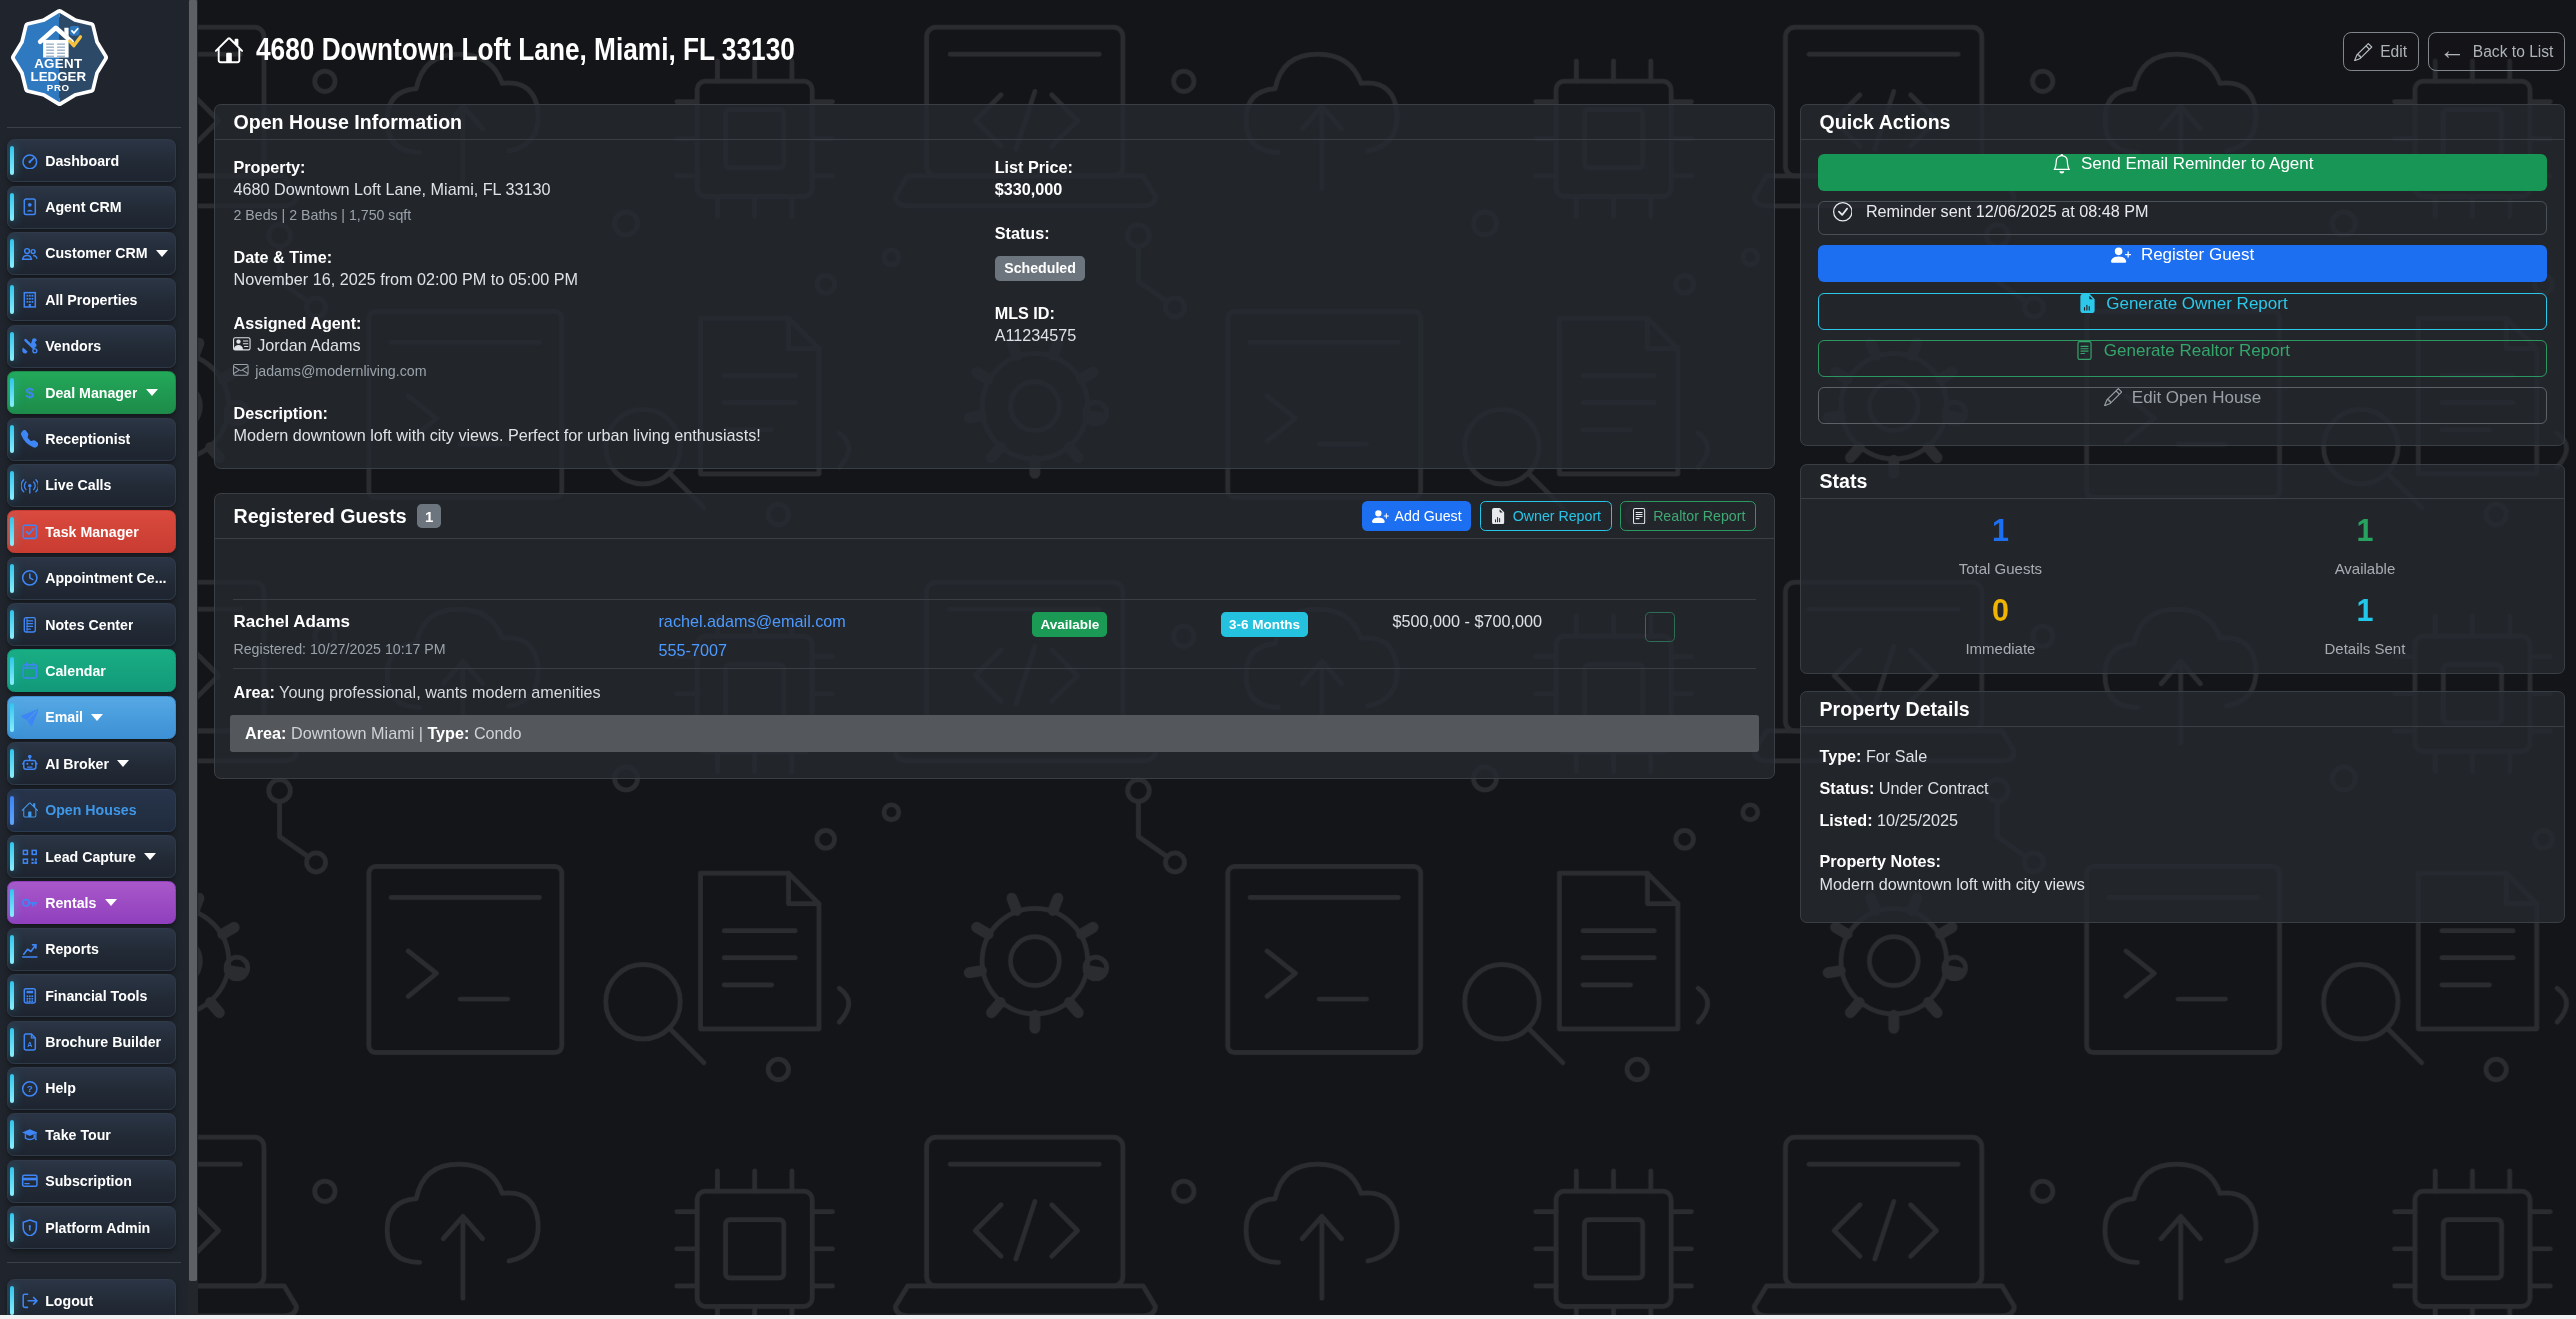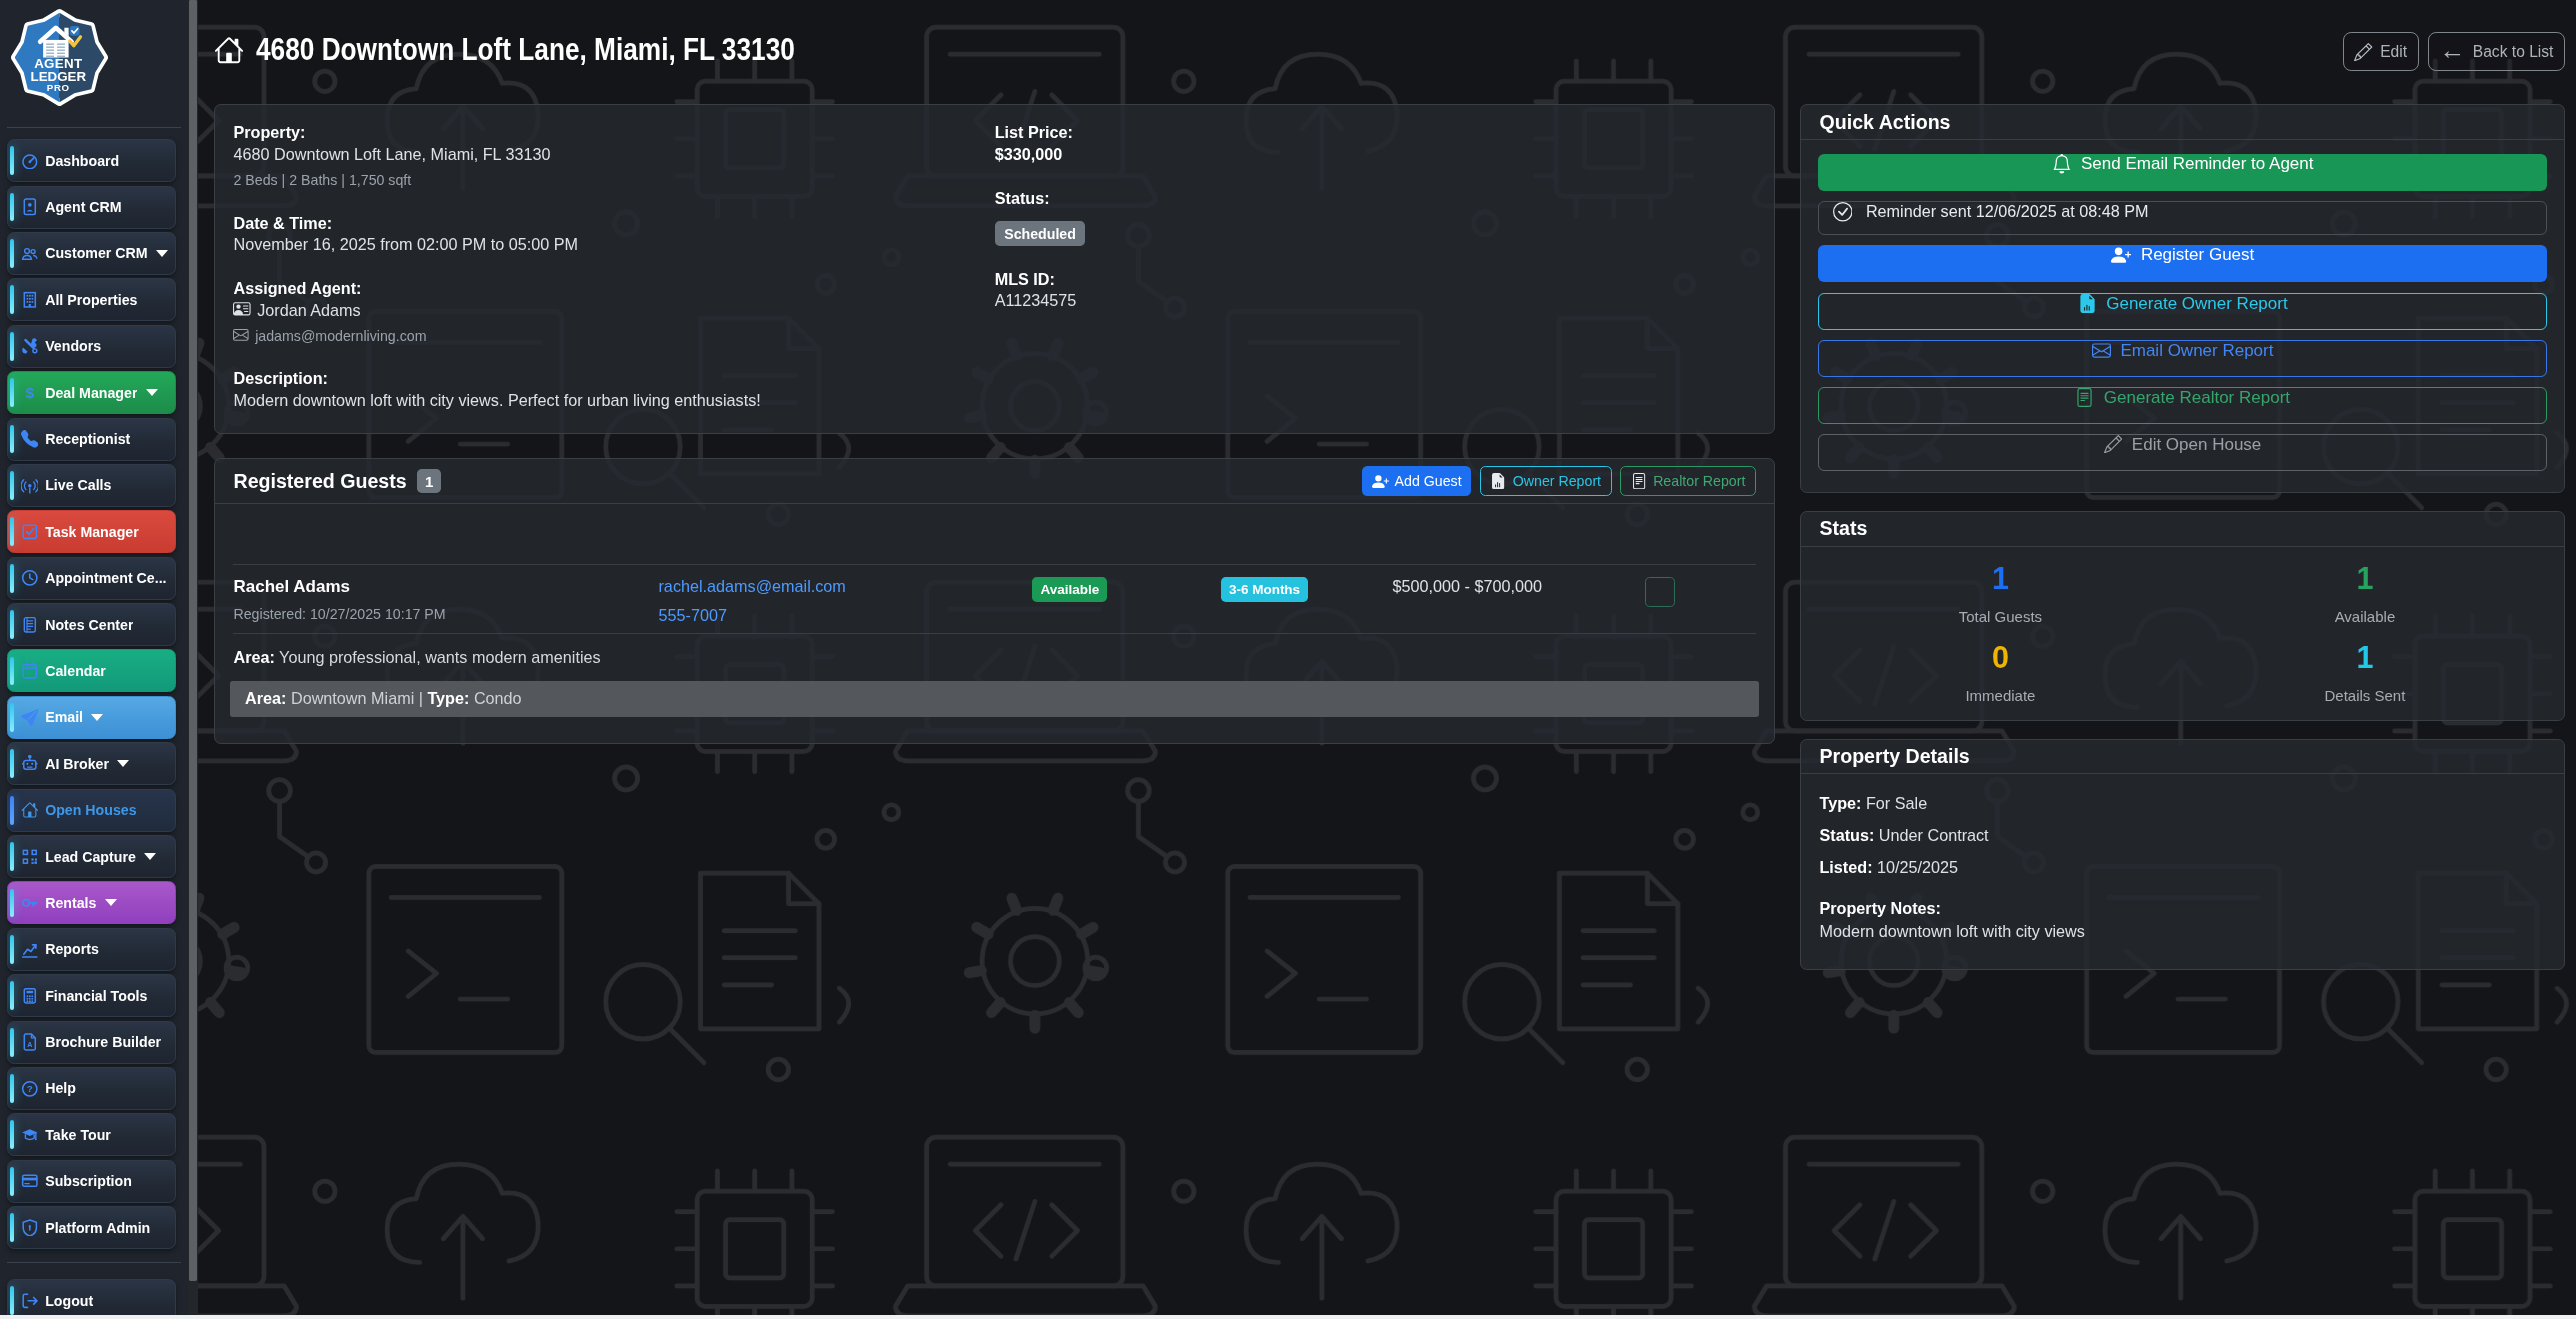--- a/index.html
+++ b/index.html
@@ -466,20 +466,23 @@
       <div class="obtn"><svg width="18.3" height="18.3" viewBox="0 0 16 16" fill="#b9bfc6">
             <path d="M12.146.146a.5.5 0 0 1 .708 0l3 3a.5.5 0 0 1 0 .708l-10 10a.5.5 0 0 1-.168.11l-5 2a.5.5 0 0 1-.65-.65l2-5a.5.5 0 0 1 .11-.168l10-10zM11.207 2.5 13.5 4.793 14.793 3.5 12.5 1.207 11.207 2.5zm1.586 3L10.5 3.207 4 9.707V10h.5a.5.5 0 0 1 .5.5v.5h.5a.5.5 0 0 1 .5.5v.5h.293l6.5-6.5zm-9.761 5.175-.106.106-1.528 3.821 3.821-1.528.106-.106A.5.5 0 0 1 5 12.5V12h-.5a.5.5 0 0 1-.5-.5V11h-.5a.5.5 0 0 1-.468-.325z"></path>
           </svg>Edit</div>
       <div class="obtn"><span style="font-size:26px;line-height:1;position:relative;top:-2px;">←</span>Back to List</div>
     </div>
   </div>
 
   <div id="cols">
     <div id="leftcol">
       <div class="card" id="ohcard">
+        <div class="card-h">
+            <h5>Open House Information</h5>
+          </div>
         <div class="card-b">
           <div class="ohrow">
             <div class="ohcol">
               <div class="blk">
                 <div class="lab">Property:</div>
                 <div class="val">4680 Downtown Loft Lane, Miami, FL 33130</div>
                 <div class="muted">2 Beds | 2 Baths | 1,750 sqft</div>
               </div>
               <div class="blk">
                 <div class="lab">Date &amp; Time:</div>
@@ -570,23 +573,20 @@
               </svg>
               <span style="margin-left:4.1px;">Reminder sent 12/06/2025 at 08:48 PM</span>
             </div>
           <div class="qbtn q-blue"><svg width="20.3" height="20.3" viewBox="0 0 16 16" fill="#fff">
                 <path d="M1 14s-1 0-1-1 1-4 6-4 6 3 6 4-1 1-1 1H1Zm5-6a3 3 0 1 0 0-6 3 3 0 0 0 0 6Z"></path>
                 <path d="M13.5 5a.5.5 0 0 1 .5.5V7h1.5a.5.5 0 0 1 0 1H14v1.5a.5.5 0 0 1-1 0V8h-1.5a.5.5 0 0 1 0-1H13V5.5a.5.5 0 0 1 .5-.5Z"></path>
               </svg>Register Guest</div>
           <div class="qbtn q-ocyan"><svg width="19" height="19" viewBox="0 0 16 16" fill="#2bc8ea">
                 <path d="M4 0h5.293A1 1 0 0 1 10 .293L13.707 4a1 1 0 0 1 .293.707V14a2 2 0 0 1-2 2H4a2 2 0 0 1-2-2V2a2 2 0 0 1 2-2Zm5.5 1.5v2a1 1 0 0 0 1 1h2l-3-3ZM5 13.5a.5.5 0 0 0 1 0v-2a.5.5 0 0 0-1 0v2Zm2 0a.5.5 0 0 0 1 0v-4a.5.5 0 0 0-1 0v4Zm2 0a.5.5 0 0 0 1 0v-3a.5.5 0 0 0-1 0v3Z"></path>
               </svg>Generate Owner Report</div>
-          <div class="qbtn q-oblue"><svg width="19" height="19" viewBox="0 0 16 16" fill="#4285f4">
-                <path d="M0 4a2 2 0 0 1 2-2h12a2 2 0 0 1 2 2v8a2 2 0 0 1-2 2H2a2 2 0 0 1-2-2V4Zm2-1a1 1 0 0 0-1 1v.217l7 4.2 7-4.2V4a1 1 0 0 0-1-1H2Zm13 2.383-4.708 2.825L15 11.105V5.383Zm-.034 6.876-5.64-3.471L8 9.583l-1.326-.795-5.64 3.47A1 1 0 0 0 2 13h12a1 1 0 0 0 .966-.741ZM1 11.105l4.708-2.897L1 5.383v5.722Z"></path>
-              </svg>Email Owner Report</div>
           <div class="qbtn q-ogreen"><svg width="19" height="19" viewBox="0 0 16 16" fill="#35a56b">
                 <path d="M5 4a.5.5 0 0 0 0 1h6a.5.5 0 0 0 0-1H5Zm-.5 2.5A.5.5 0 0 1 5 6h6a.5.5 0 0 1 0 1H5a.5.5 0 0 1-.5-.5ZM5 8a.5.5 0 0 0 0 1h6a.5.5 0 0 0 0-1H5Zm0 2a.5.5 0 0 0 0 1h3a.5.5 0 0 0 0-1H5Z"></path>
                 <path d="M2 2a2 2 0 0 1 2-2h8a2 2 0 0 1 2 2v12a2 2 0 0 1-2 2H4a2 2 0 0 1-2-2V2Zm10-1H4a1 1 0 0 0-1 1v12a1 1 0 0 0 1 1h8a1 1 0 0 0 1-1V2a1 1 0 0 0-1-1Z"></path>
               </svg>Generate Realtor Report</div>
           <div class="qbtn q-ogray"><svg width="18.3" height="18.3" viewBox="0 0 16 16" fill="#9aa0a6">
                 <path d="M12.146.146a.5.5 0 0 1 .708 0l3 3a.5.5 0 0 1 0 .708l-10 10a.5.5 0 0 1-.168.11l-5 2a.5.5 0 0 1-.65-.65l2-5a.5.5 0 0 1 .11-.168l10-10zM11.207 2.5 13.5 4.793 14.793 3.5 12.5 1.207 11.207 2.5zm1.586 3L10.5 3.207 4 9.707V10h.5a.5.5 0 0 1 .5.5v.5h.5a.5.5 0 0 1 .5.5v.5h.293l6.5-6.5zm-9.761 5.175-.106.106-1.528 3.821 3.821-1.528.106-.106A.5.5 0 0 1 5 12.5V12h-.5a.5.5 0 0 1-.5-.5V11h-.5a.5.5 0 0 1-.468-.325z"></path>
               </svg>Edit Open House</div>
         </div>
       </div>
 

